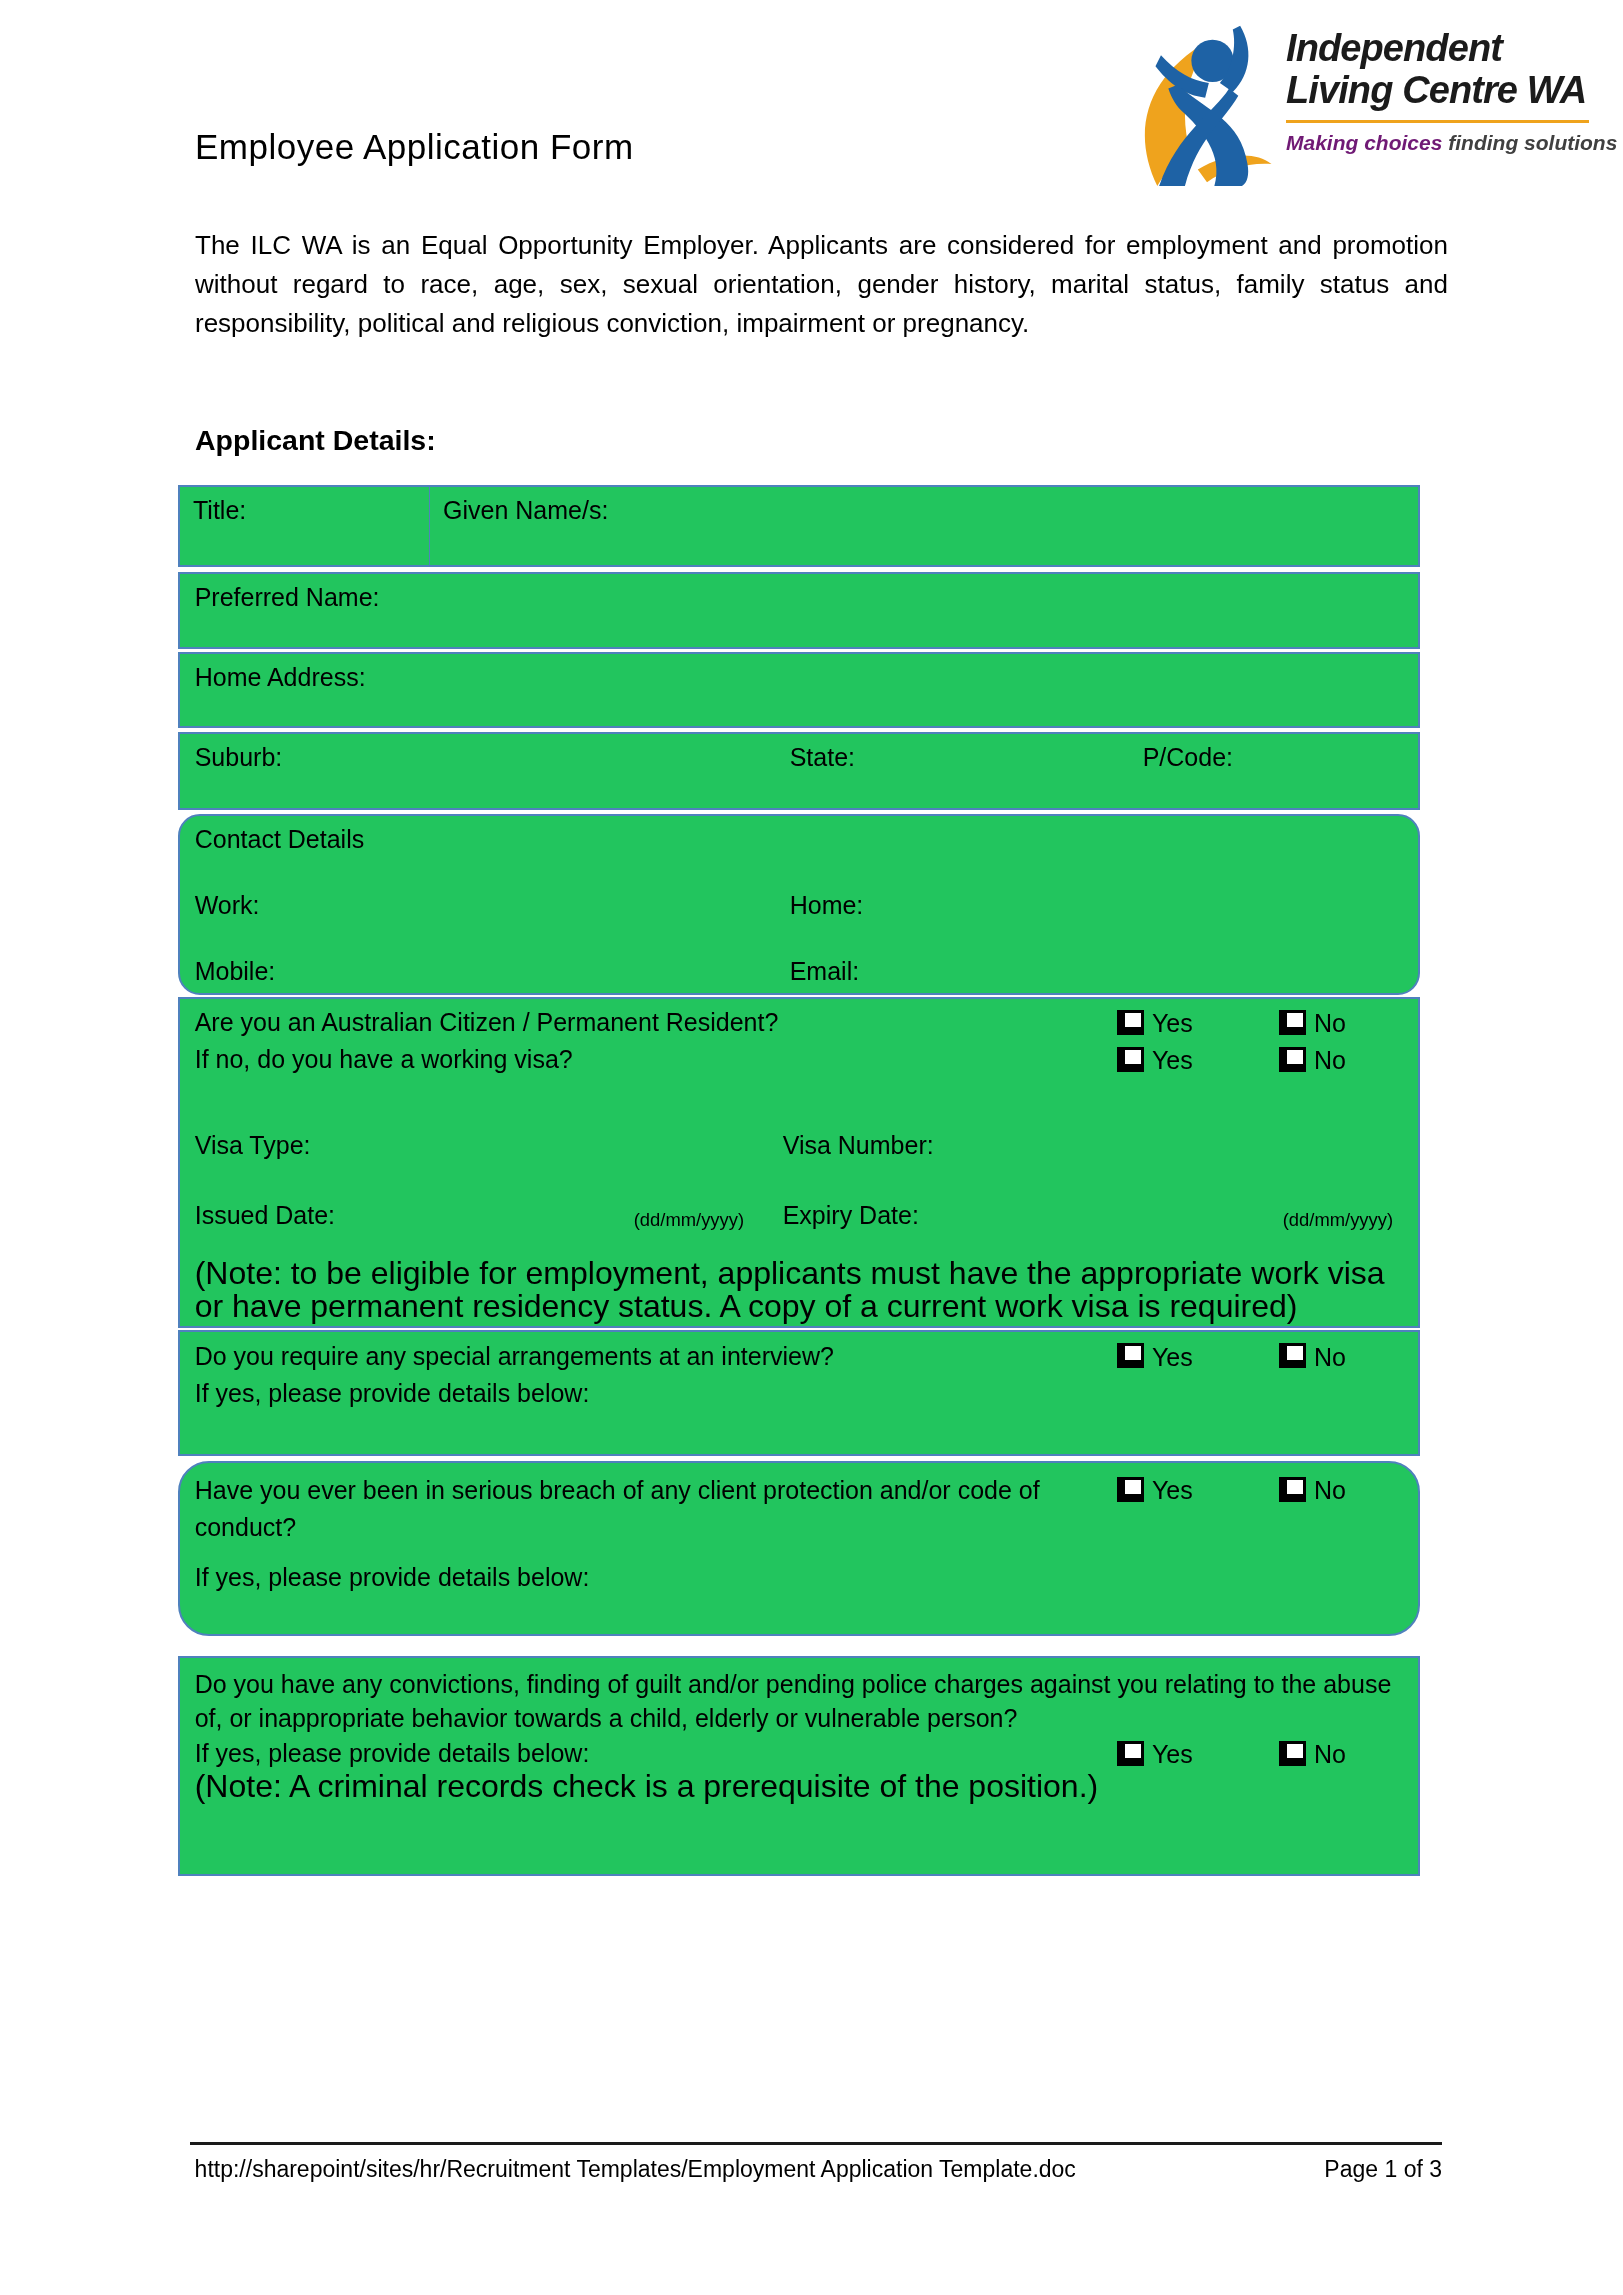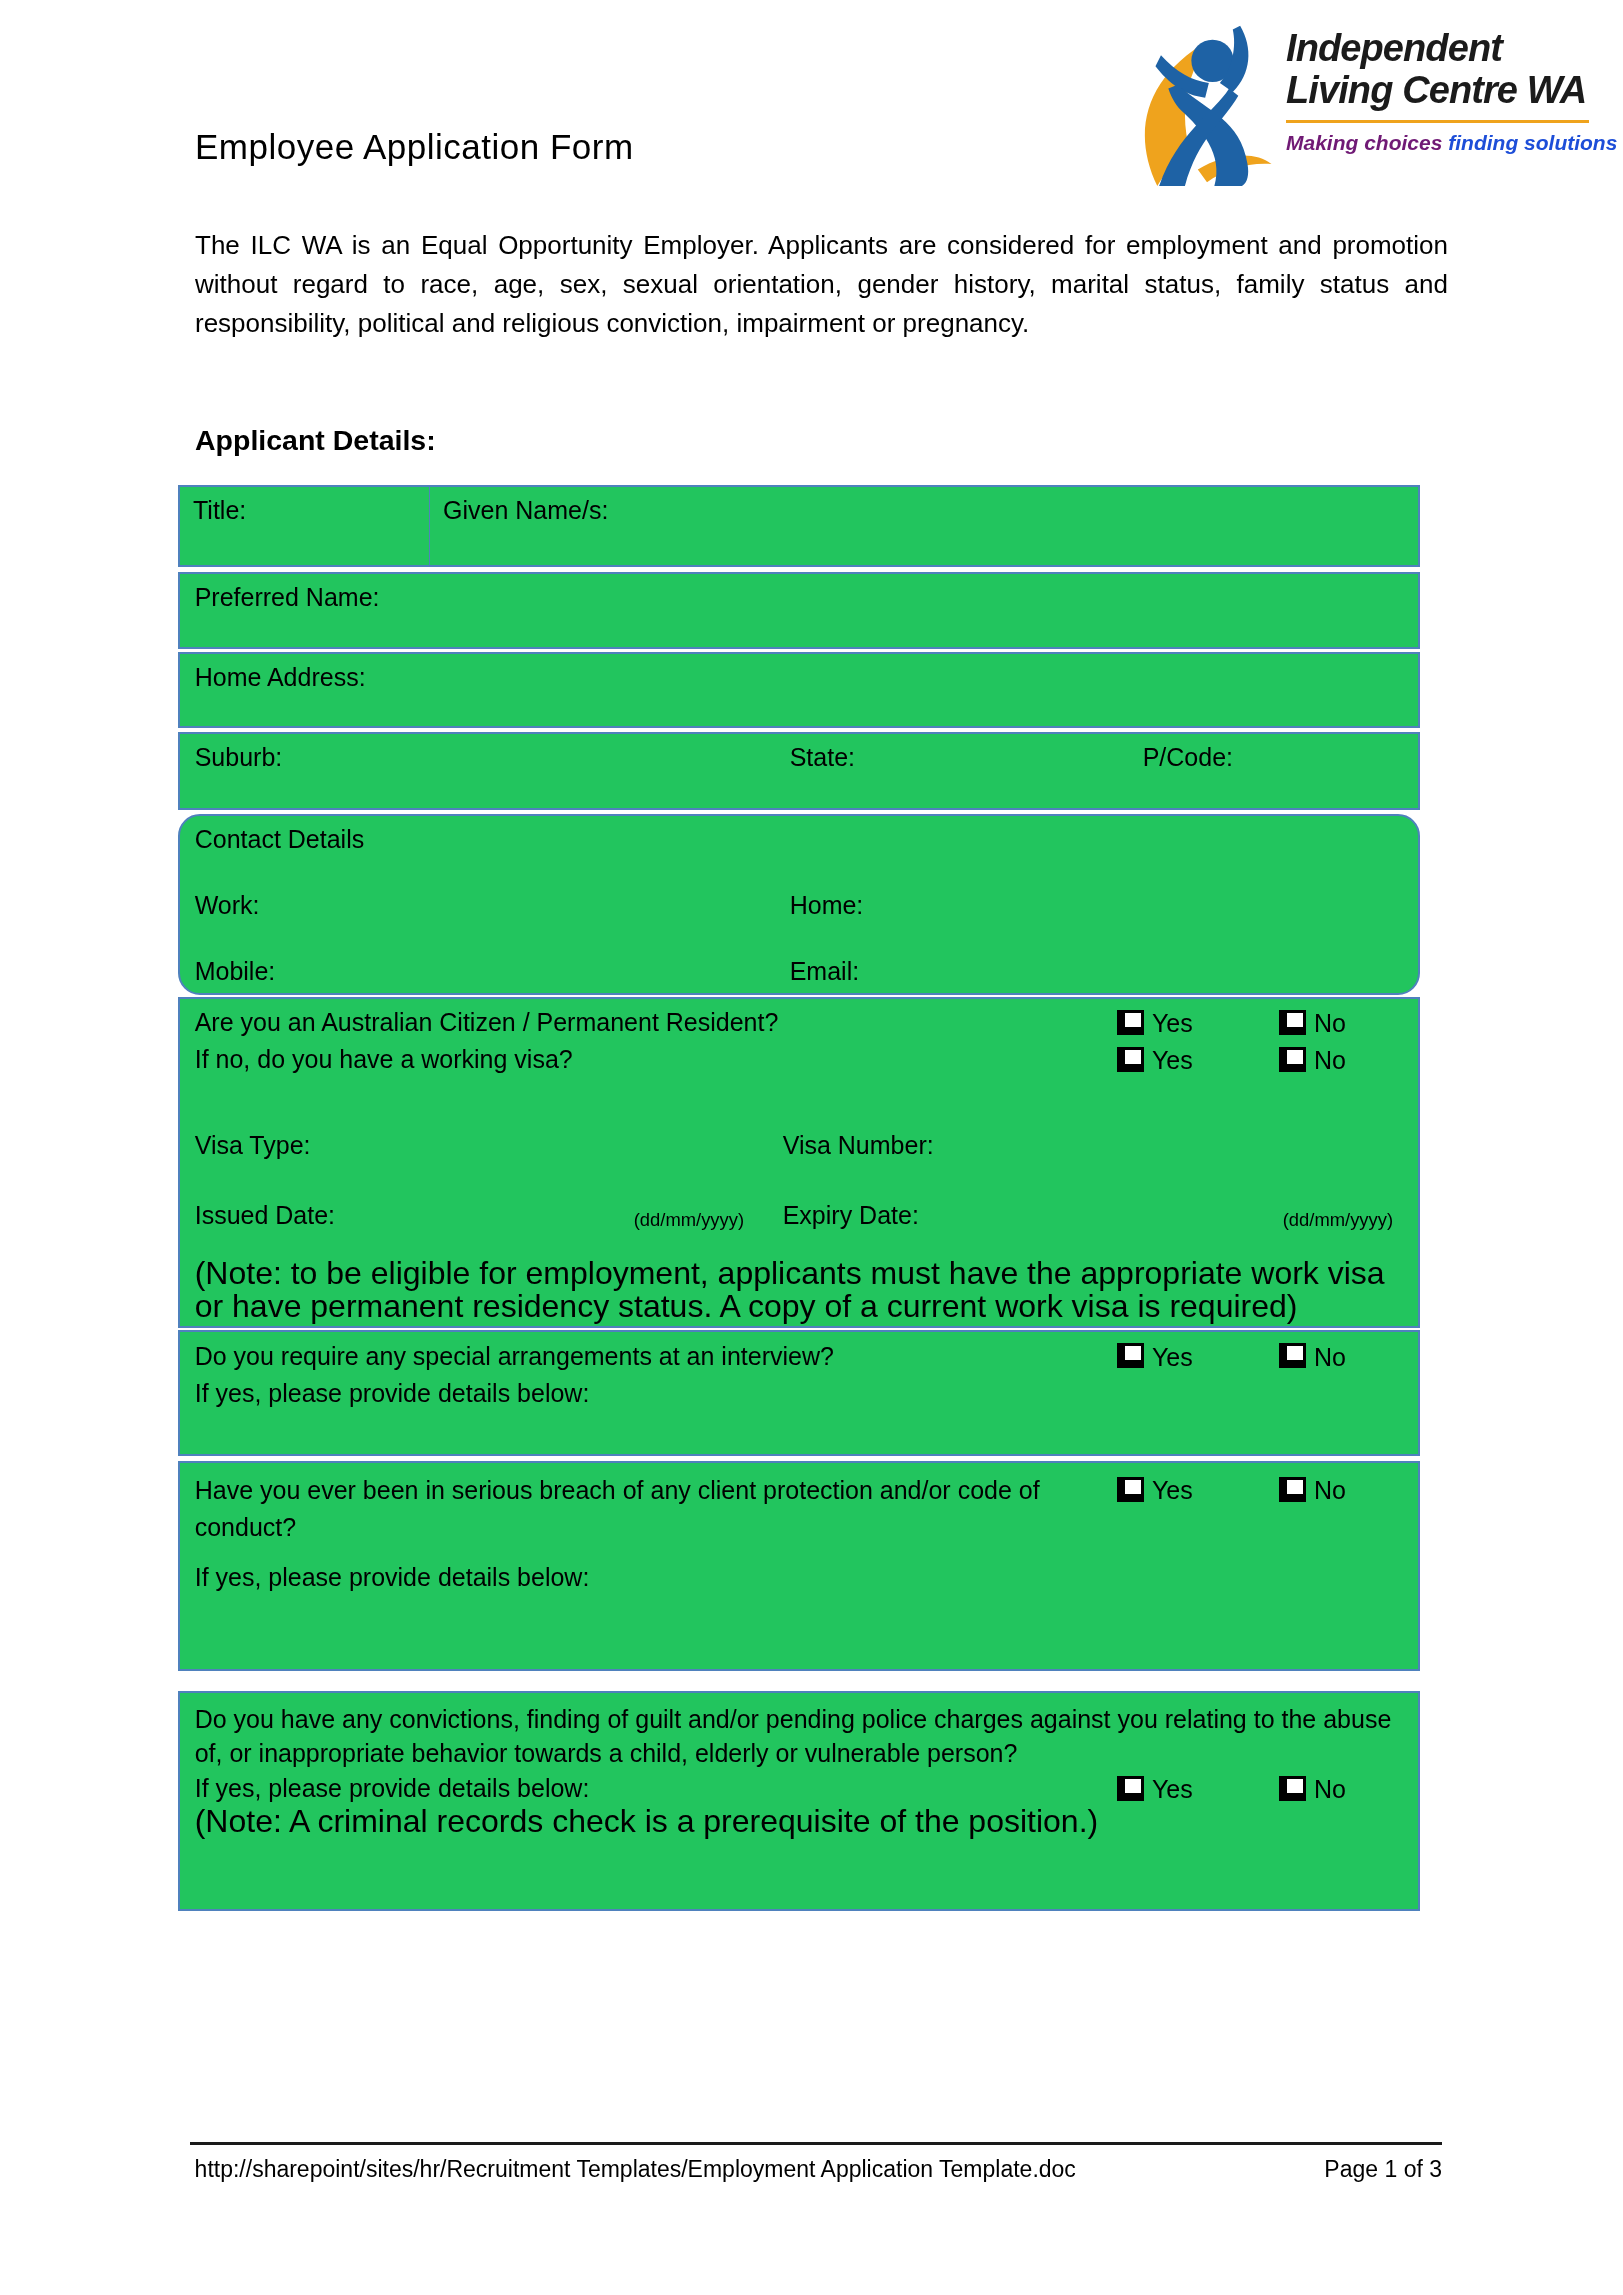--- a/index.html
+++ b/index.html
@@ -13,21 +13,21 @@
   
   .doc-title { left:195px; top:127px; font-size:35px; font-weight:normal; letter-spacing:0.5px; }
 
   .logo { left:1137px; top:20px; width:459px; height:165px; }
   .logo-figure { position:absolute; left:0; top:3.7px; width:140px; height:162px; }
   .logo-textblock { position:absolute; left:149px; top:7.3px; width:310px; }
   .logo-name { font-size:38px; line-height:42px; font-weight:bold; font-style:italic; color:#1b1b1b; letter-spacing:-0.9px; white-space:nowrap; }
   .logo-rule { margin-top:8.3px; height:3.7px; width:303px; background:#efa31d; }
   .logo-tagline { margin-top:7.3px; font-size:21px; font-weight:bold; font-style:italic; white-space:nowrap; }
   .tagline-blue { color:#701a75; }
-  .tagline-gold { color:#1d4ed8; }
+  .tagline-gold { color:#404040; }
 
   
   .intro { left:195px; top:226px; width:1253px; font-size:26px; line-height:39px; text-align:justify; }
   .section-heading { left:195px; top:424px; font-size:28.5px; font-weight:bold; }
 
   
   .form-table { left:178px; top:485px; width:1242px; }
   .trow {
     border:2.8px solid #4f81bd; background:#22c55e; width:1242px;
     font-size:25px; position:relative; overflow:hidden;
@@ -41,21 +41,21 @@
   .r1 .cell { padding:9.2px 13px; height:100%; }
   .r1 .c1 { width:250px; border-right:1.8px solid #4f81bd; }
   .r1 .c2 { width:399px; border-right:1.8px solid #4f81bd; }
   .r1 .c3 { flex:1; }
   .r2 { height:77px; margin-bottom:3.7px; }
   .r3 { height:76px; margin-bottom:3.7px; }
   .r4 { height:78px; margin-bottom:3.7px; }
   .r5 { height:181px; margin-bottom:2px;border-radius:22px; }
   .r6 { height:331px; margin-bottom:2.8px; }
   .r7 { height:126px; margin-bottom:4.6px; }
-  .r8 { height:210px; margin-bottom:20px; }
+  .r8 { height:175px; margin-bottom:20px;border-radius:31px; }
   .r9 { height:220px; }
 
   .mt8  { margin-top:8px; }
   .mt18 { margin-top:16.5px; }
   .mt30 { margin-top:27.5px; }
   .mt40 { margin-top:37px; }
   .mt45 { margin-top:41px; }
   .mt62 { margin-top:57px; }
 
   .small-fmt { font-size:18.4px; }

